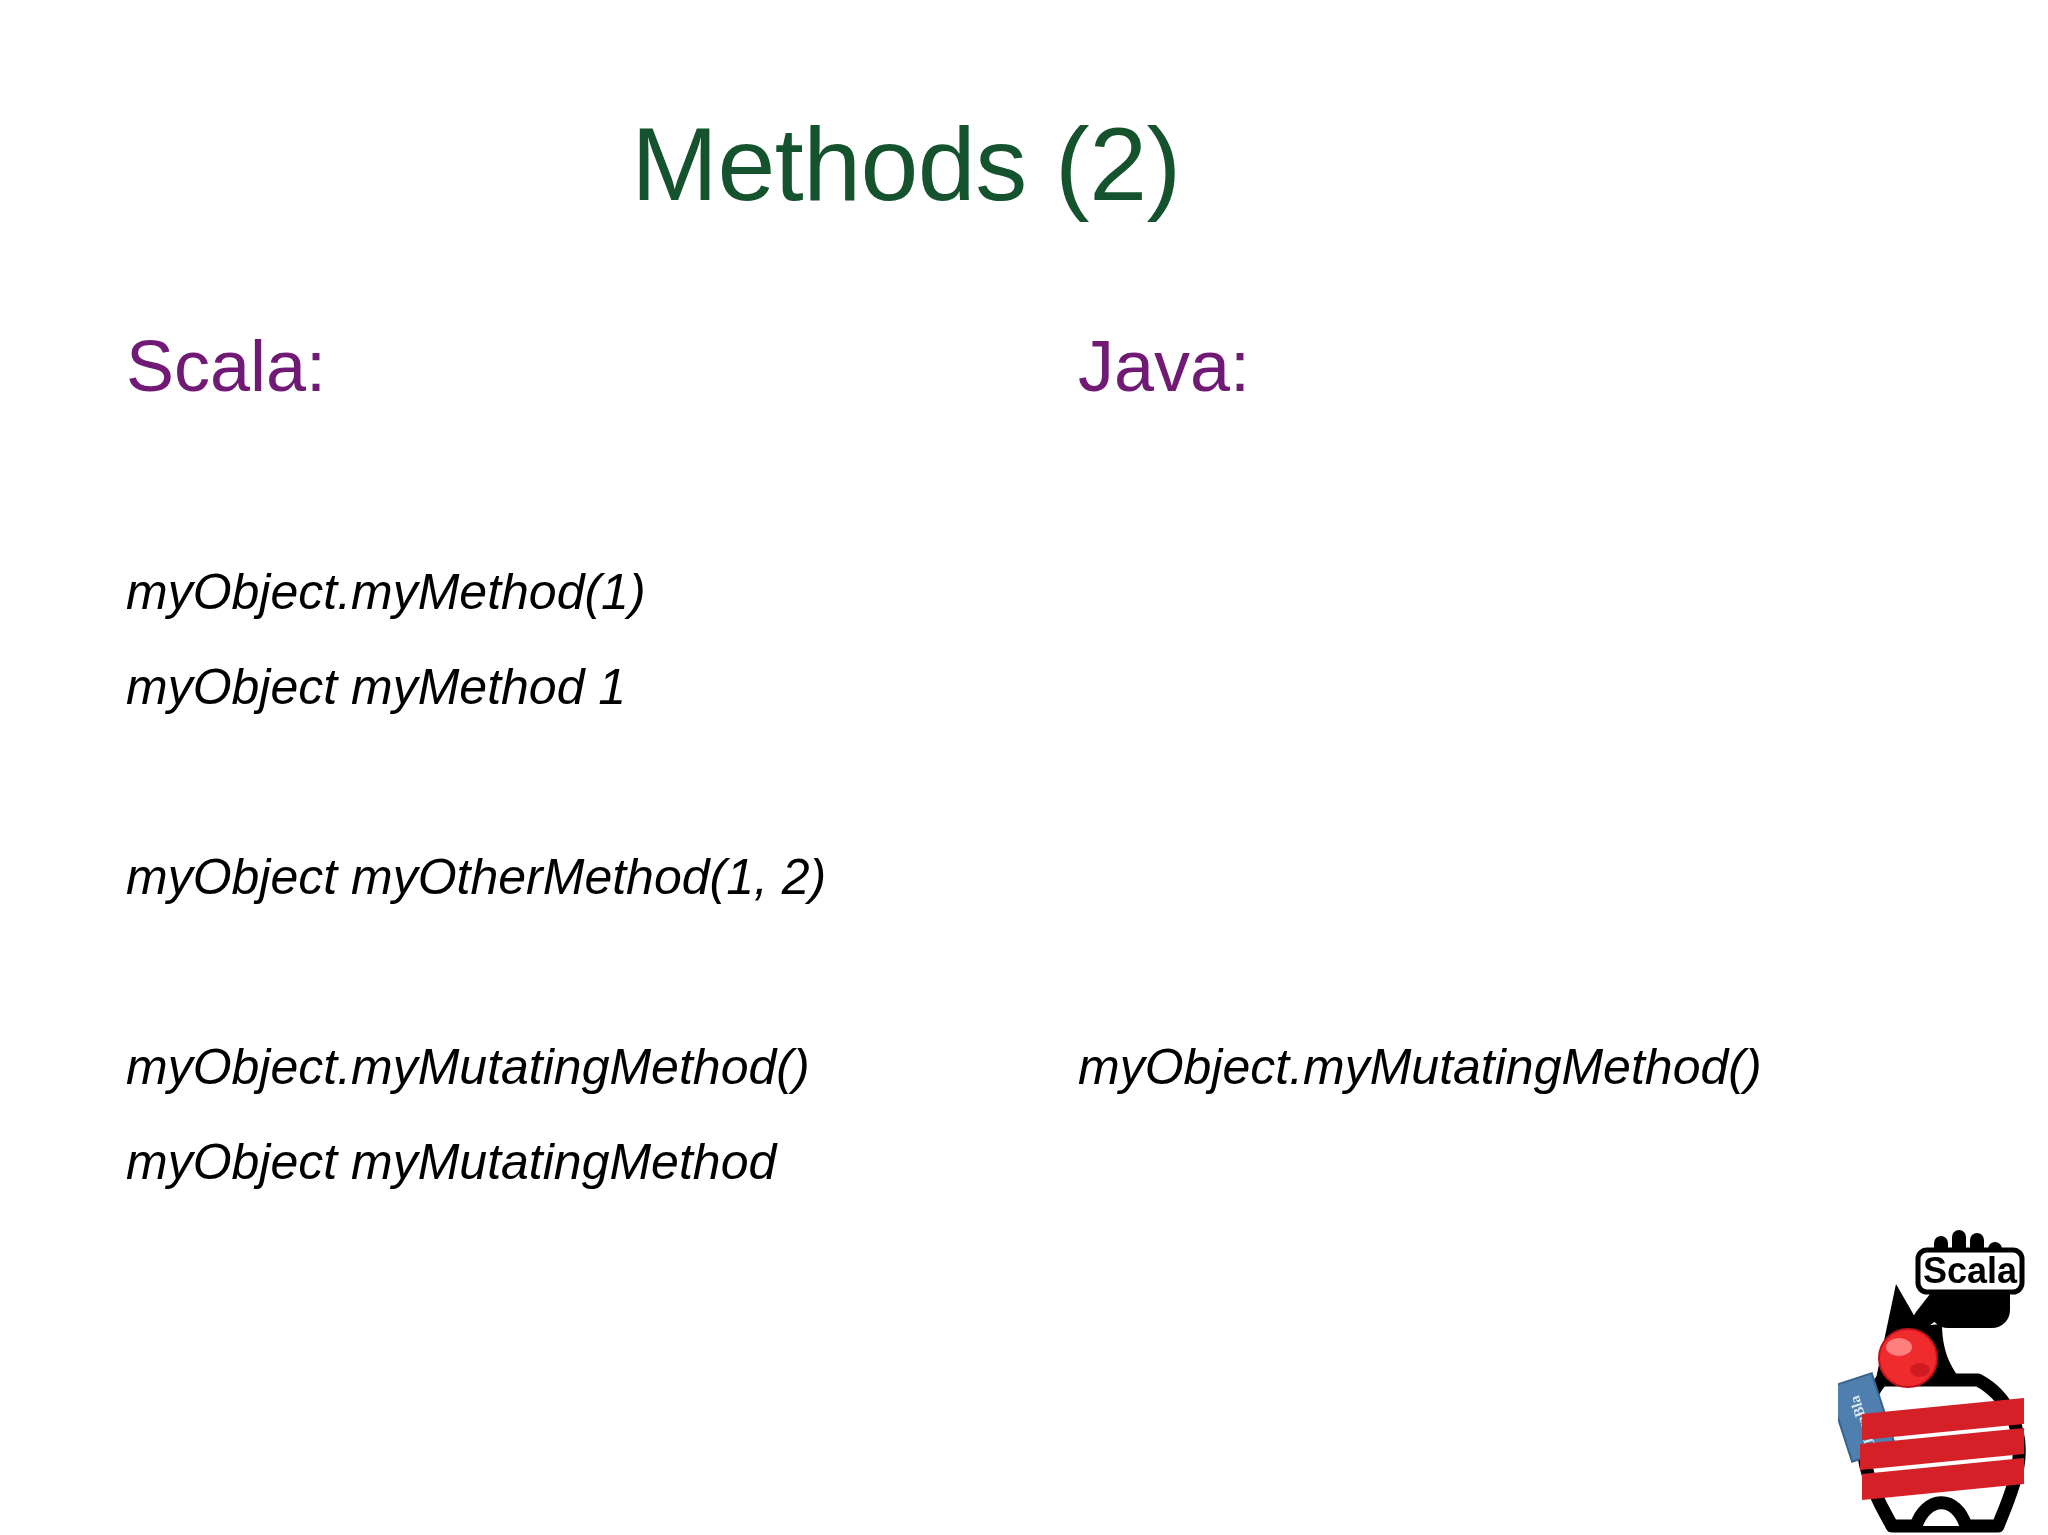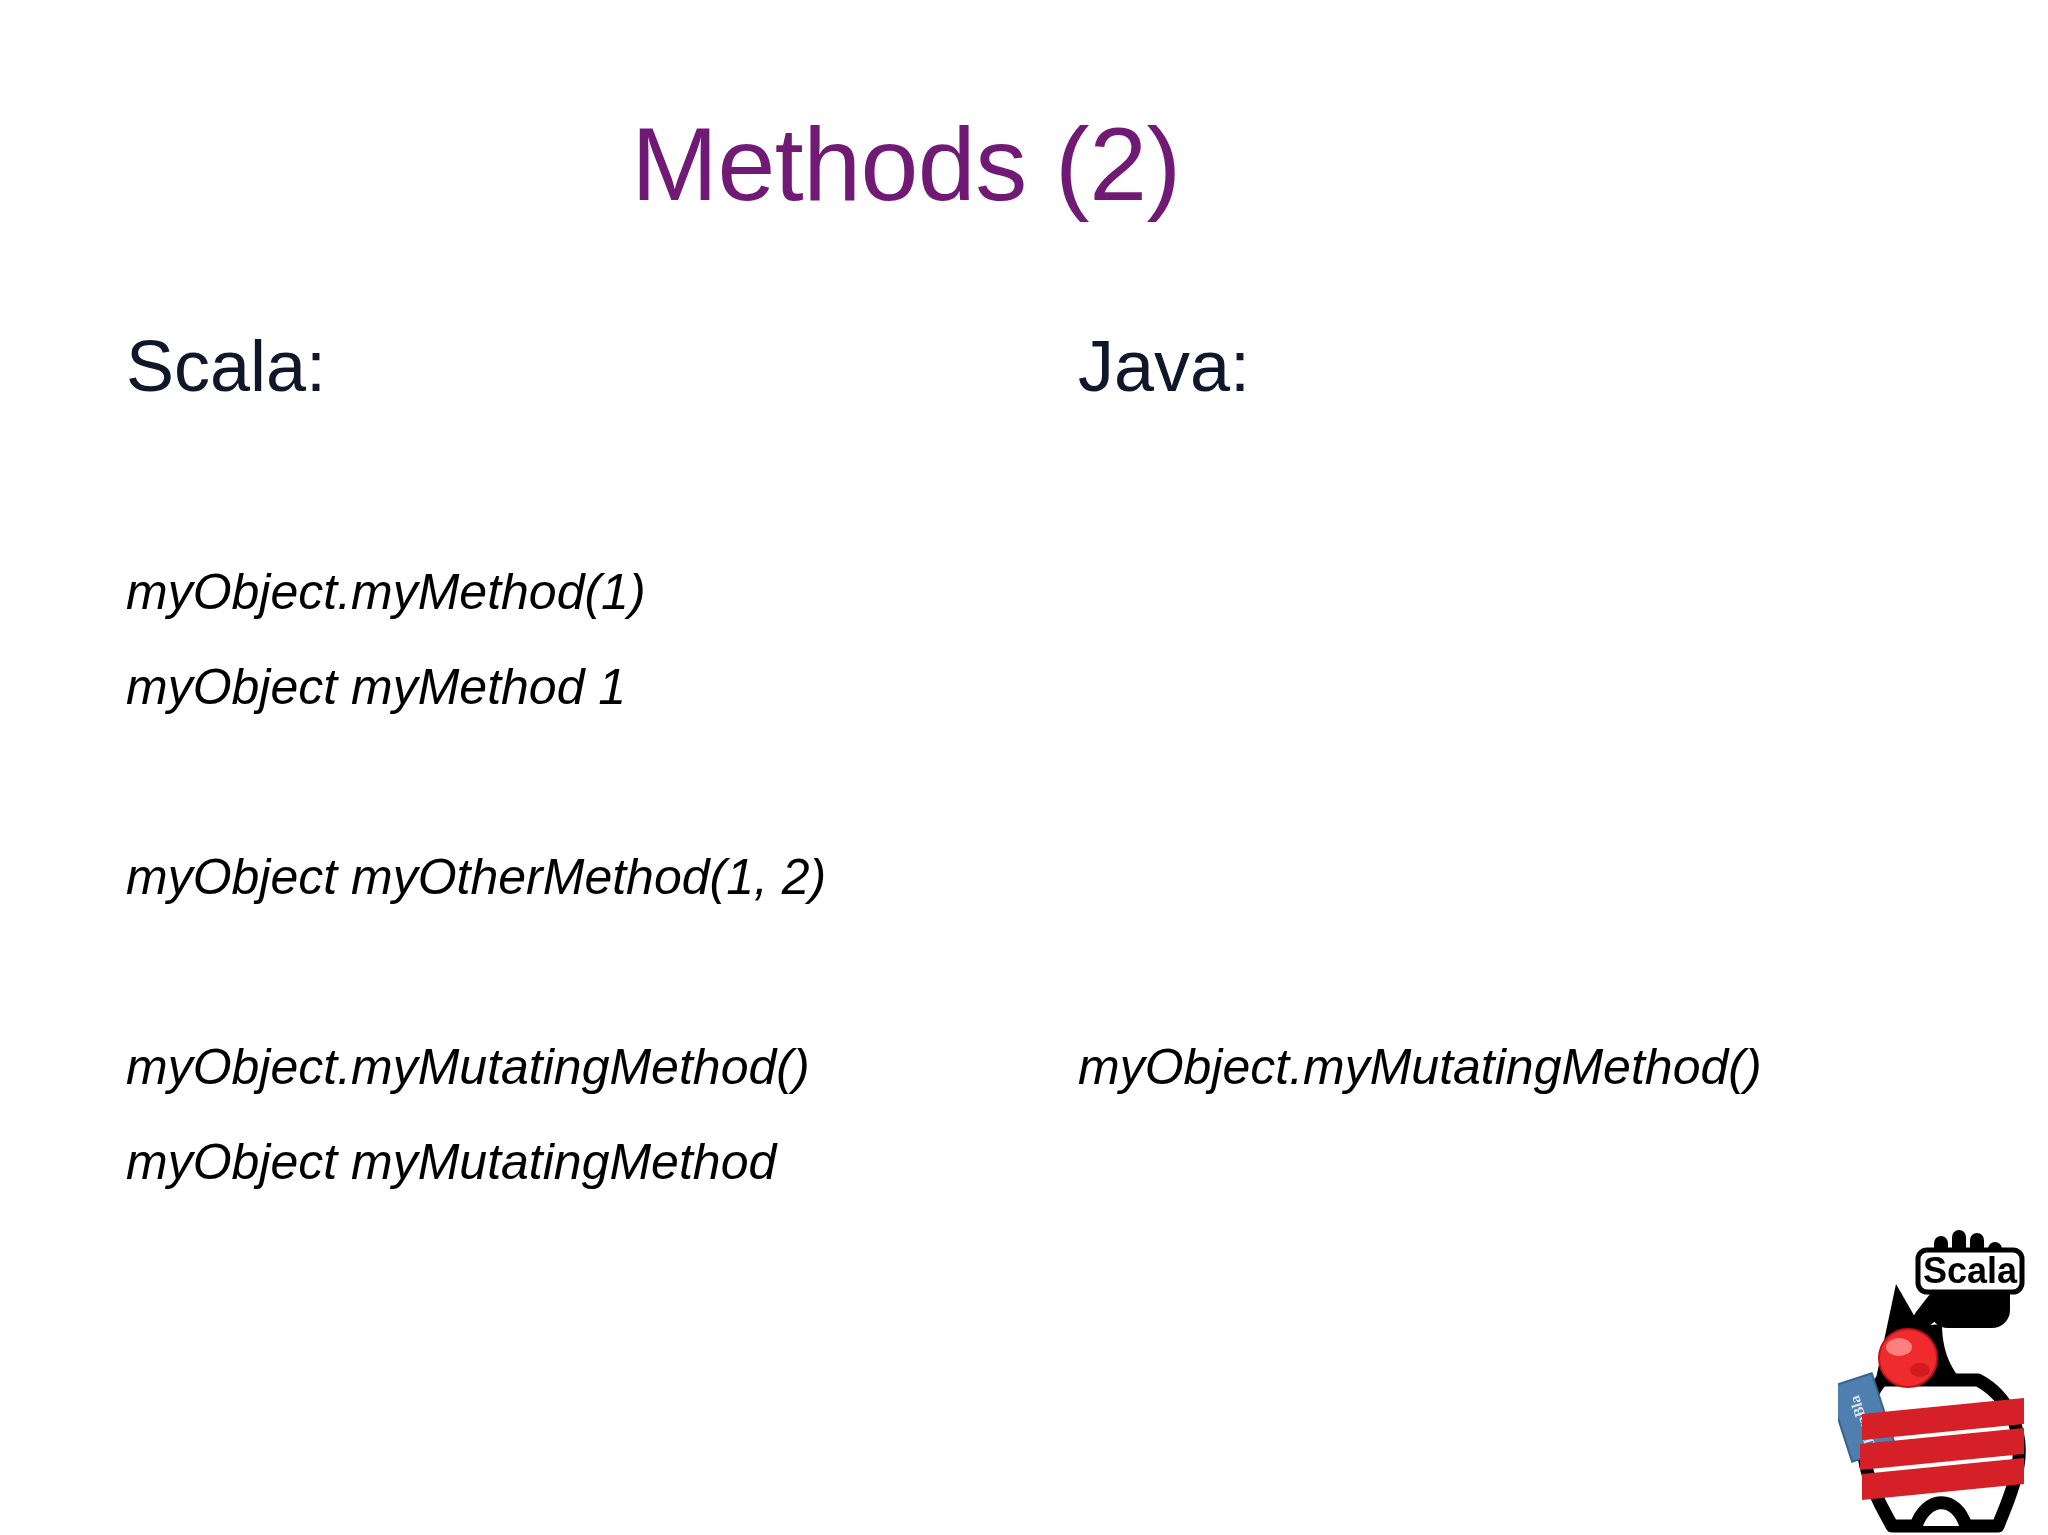--- a/index.html
+++ b/index.html
@@ -26,37 +26,37 @@
   .slide-title {
     position: absolute;
     left: 0;
     top: 110px;
     width: 1812px;
     text-align: center;
     font-size: 104px;
     line-height: 1.05;
     font-weight: 400;
     letter-spacing: -0.5px;
-    color: #701a75;
+    color: #14532d;
     white-space: nowrap;
   }
 
   
   .column {
     position: absolute;
     top: 330px;
   }
   .col-scala { left: 126px; width: 880px; }
   .col-java  { left: 1078px; width: 940px; }
 
   .col-heading {
     font-size: 72px;
     line-height: 1;
     font-weight: 400;
-    color: #0f172a;
+    color: #701a75;
     white-space: nowrap;
     margin: 0 0 16px 0;
   }
   .code-line {
     font-size: 50px;
     line-height: 95px;
     font-weight: 400;
     color: #000000;
     white-space: nowrap;
     font-family: "Liberation Sans", sans-serif;

